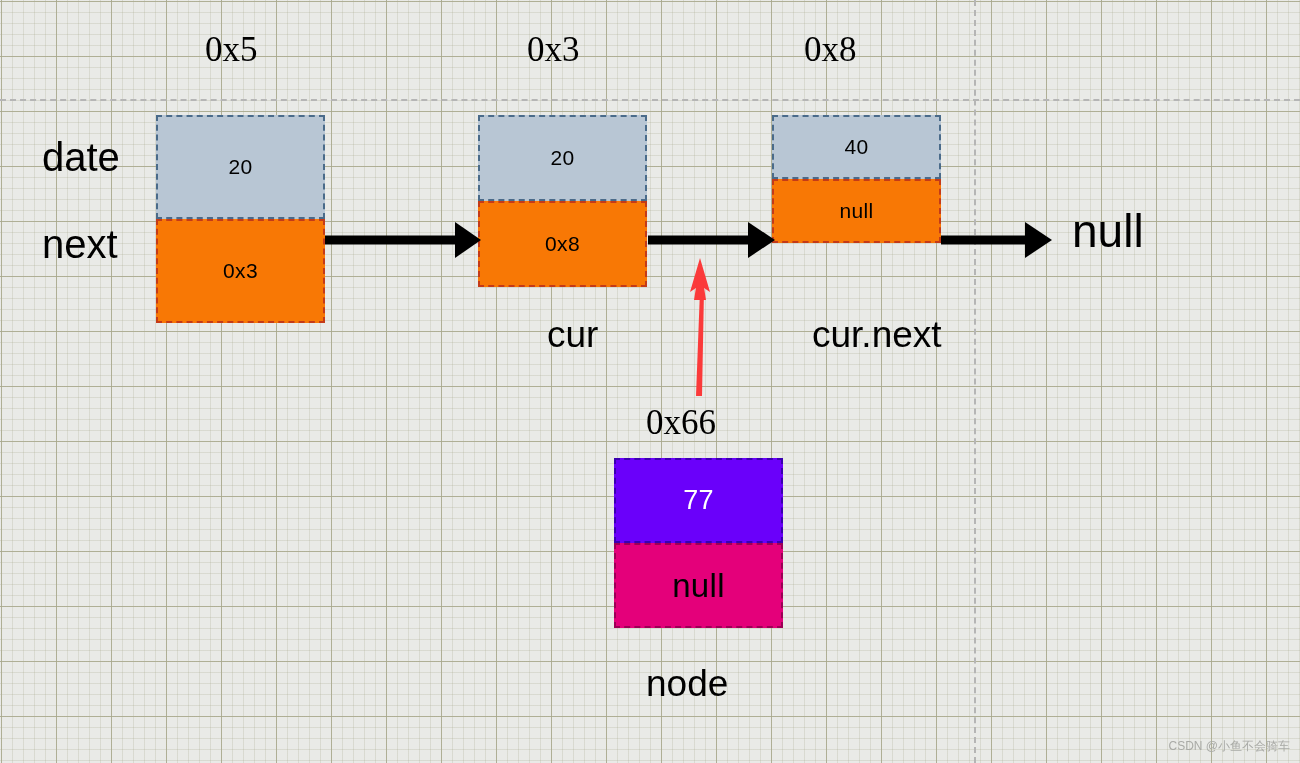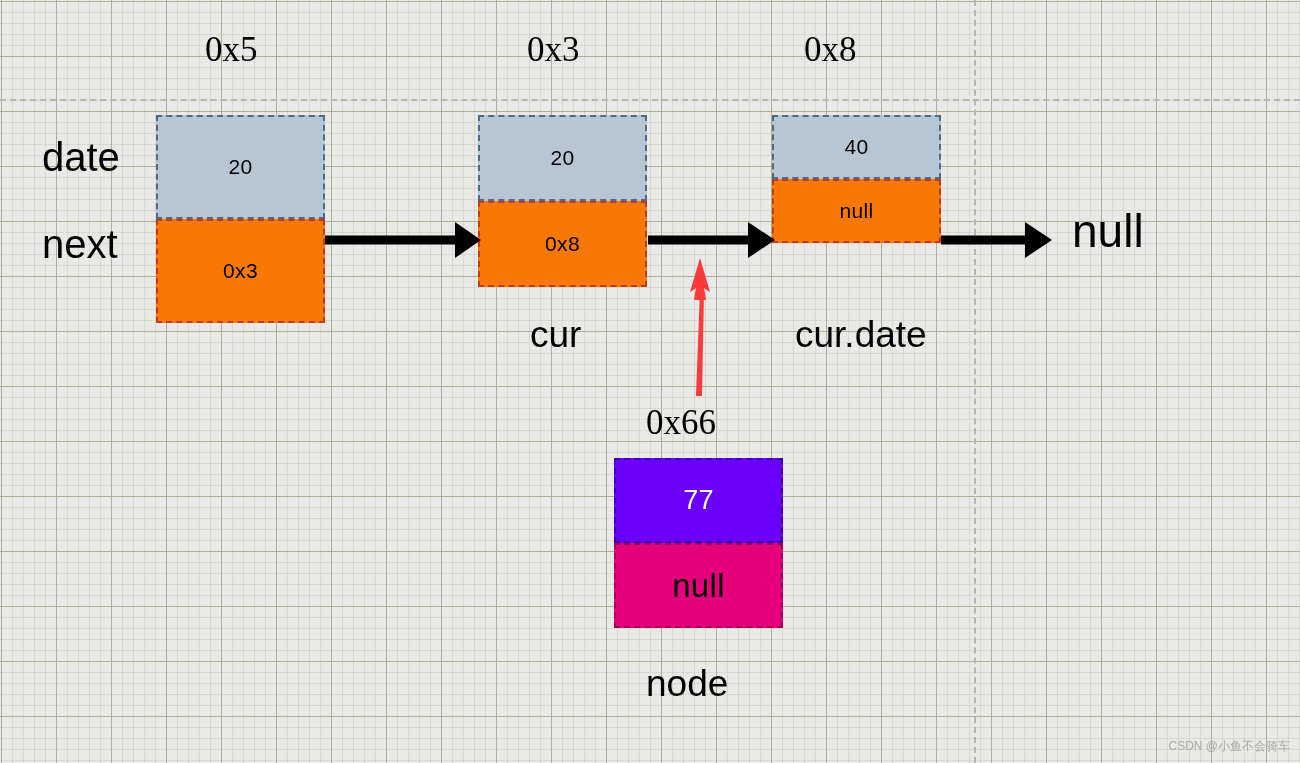--- a/index.html
+++ b/index.html
@@ -95,21 +95,21 @@
 
   
   .lbl {
     position: absolute;
     color: #000;
     white-space: nowrap;
     line-height: 1;
   }
   .lbl-addr   { font-size: 35px; font-family: Liberation Serif, serif; }
   .lbl-field  { font-size: 40px; }
-  .lbl-var    { font-size: 37px; }
+  .lbl-var    { font-size: 37px; margin-left: 17px; }
   .lbl-null   { font-size: 46px; }
   .lbl-node   { font-size: 37px; }
 
   
   #arrows {
     position: absolute;
     left: 0;
     top: 0;
     width: 1300px;
     height: 763px;
@@ -150,21 +150,21 @@
     <div class="cell cell-data">20</div>
     <div class="cell cell-next">0x8</div>
   </div>
 
   <div class="node" style="left:772px;top:115px;width:169px;height:128px;text-align:right;">
     <div class="cell cell-data">40</div>
     <div class="cell cell-next">null</div>
   </div>
 
   <div class="lbl lbl-var" style="left:530px;top:316px;">cur</div>
-  <div class="lbl lbl-var" style="left:795px;top:316px;">cur.date</div>
+  <div class="lbl lbl-var" style="left:795px;top:316px;">cur.next</div>
 
   <div class="lbl lbl-null" style="left:1072px;top:208px;">null</div>
 
   <div class="lbl lbl-addr" style="left:646px;top:405px;">0x66</div>
 
   <div class="node" style="left:614px;top:458px;width:169px;height:170px;">
     <div class="cell cell-node-data">77</div>
     <div class="cell cell-node-next">null</div>
   </div>
 

